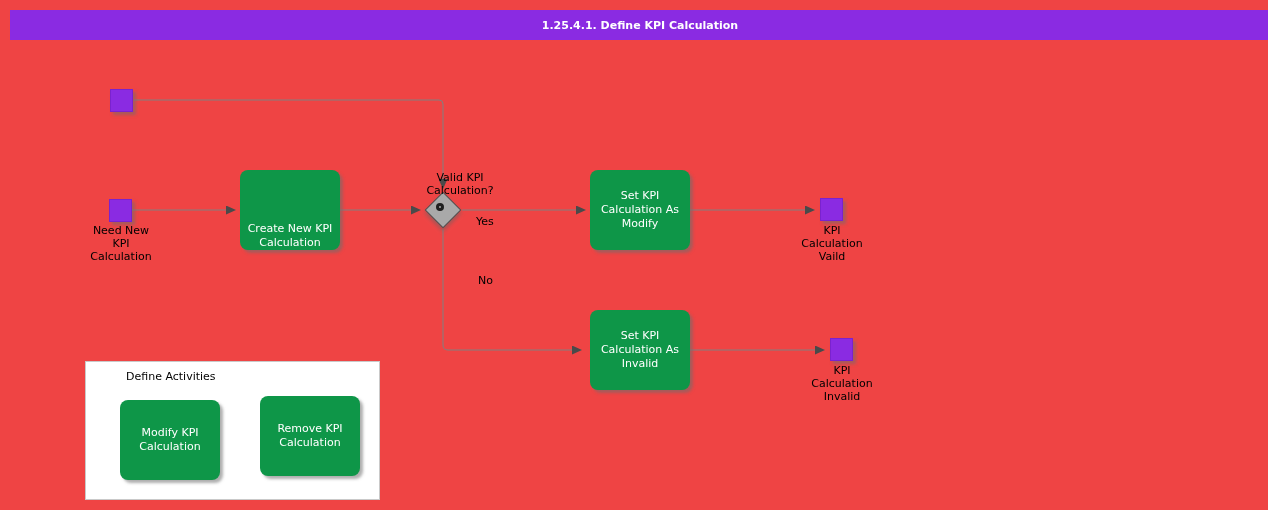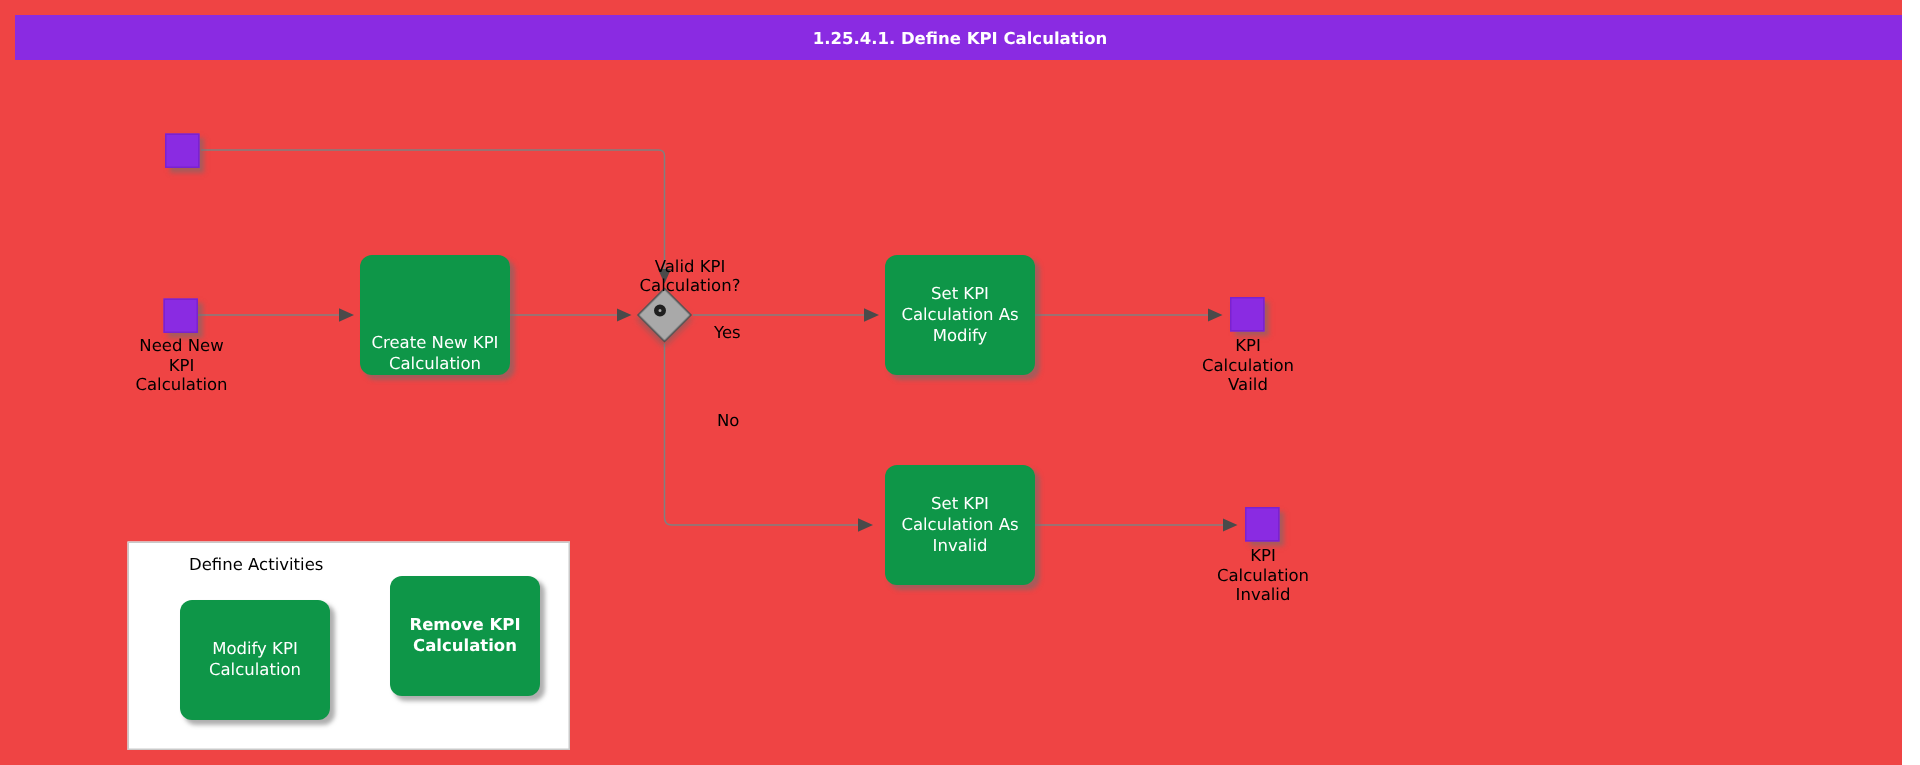--- a/index.html
+++ b/index.html
@@ -126,20 +126,20 @@
   <div class="ga-box"></div>
   <div class="lbl lbl-left" style="left:126px; top:370px;">Define Activities</div>
 
   <div class="task" style="left:120px; top:400px;">
     <div>
       <div>Modify KPI</div>
       <div>Calculation</div>
     </div>
   </div>
 
-  <div class="task" style="left:260px; top:384px;font-weight:bold;">
+  <div class="task" style="left:260px; top:396px;">
     <div>
       <div>Remove KPI</div>
       <div>Calculation</div>
     </div>
   </div>
 
 </div>
 
 </body></html>

